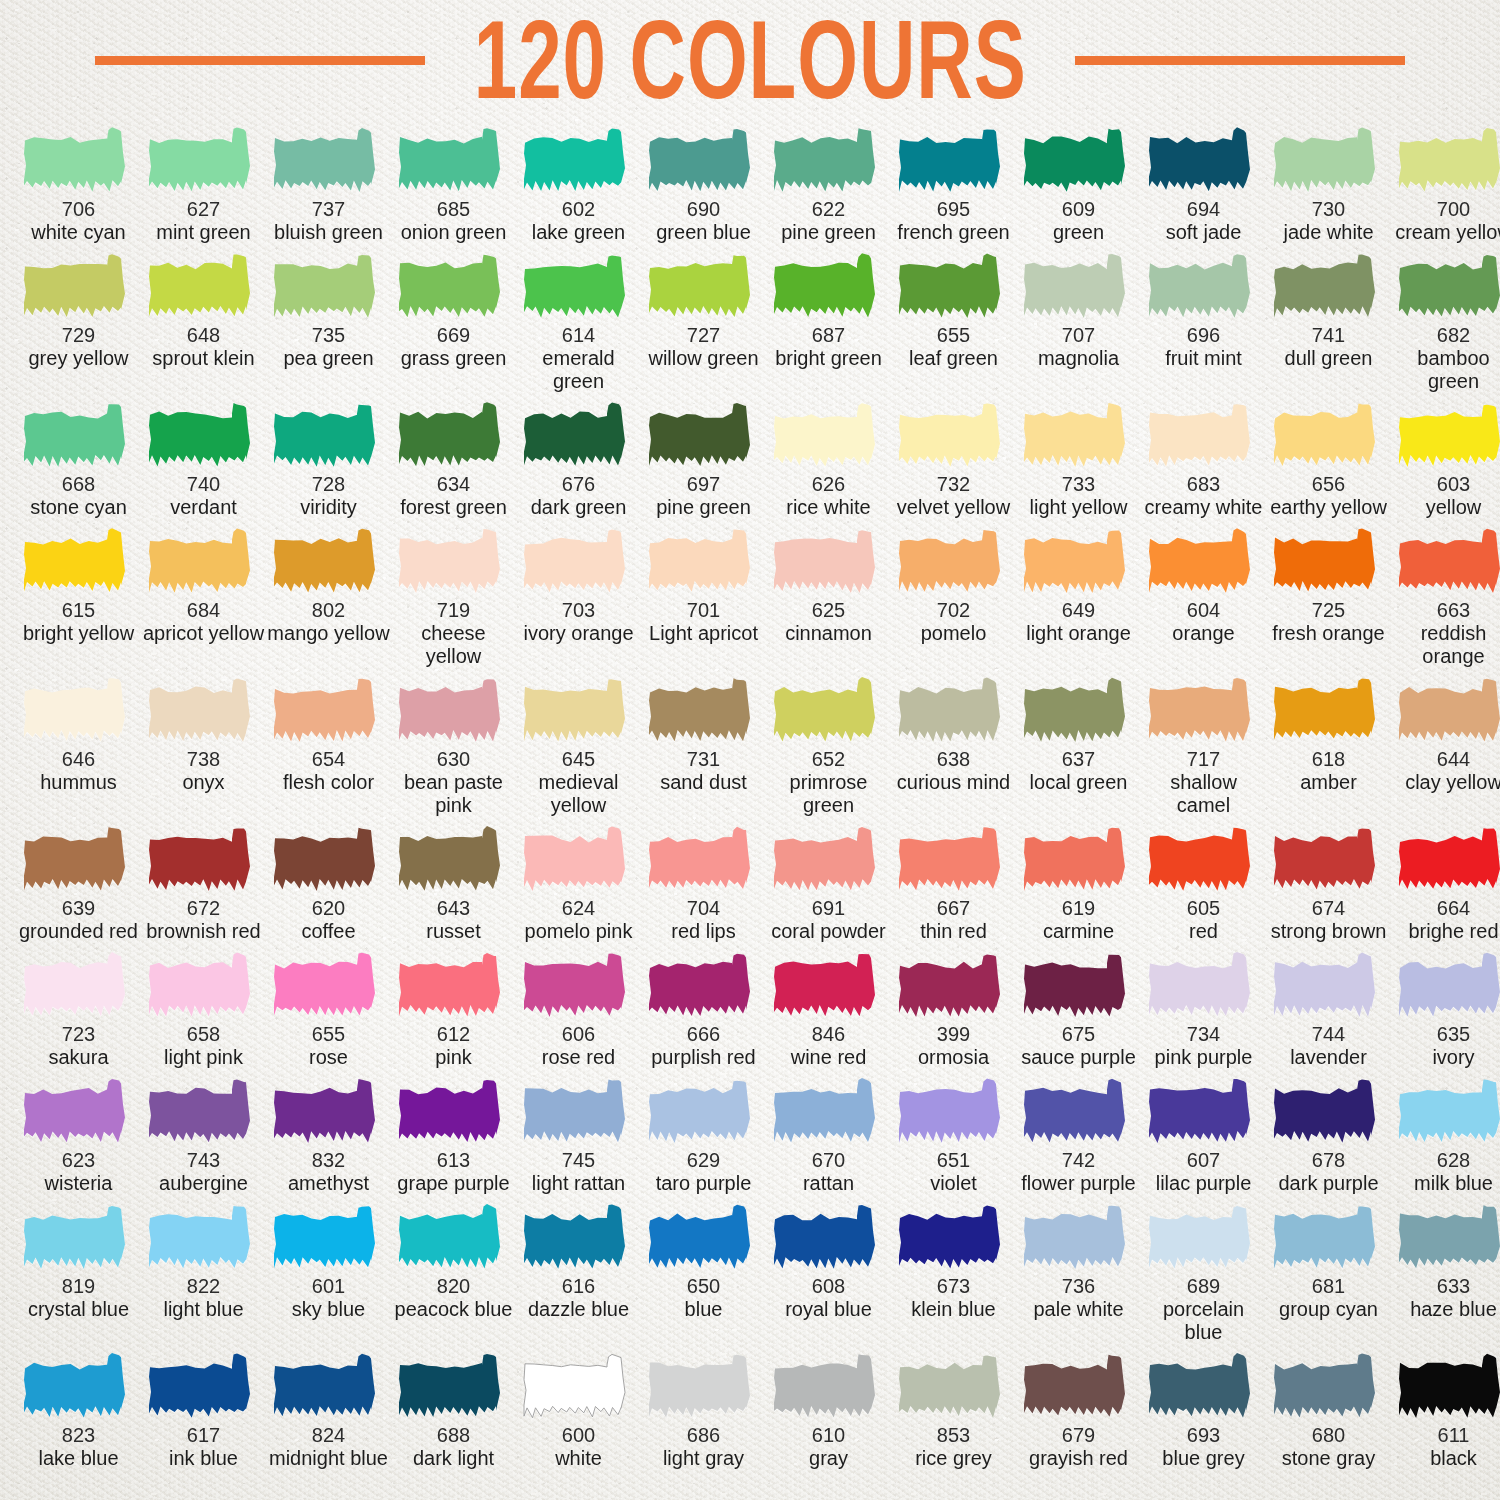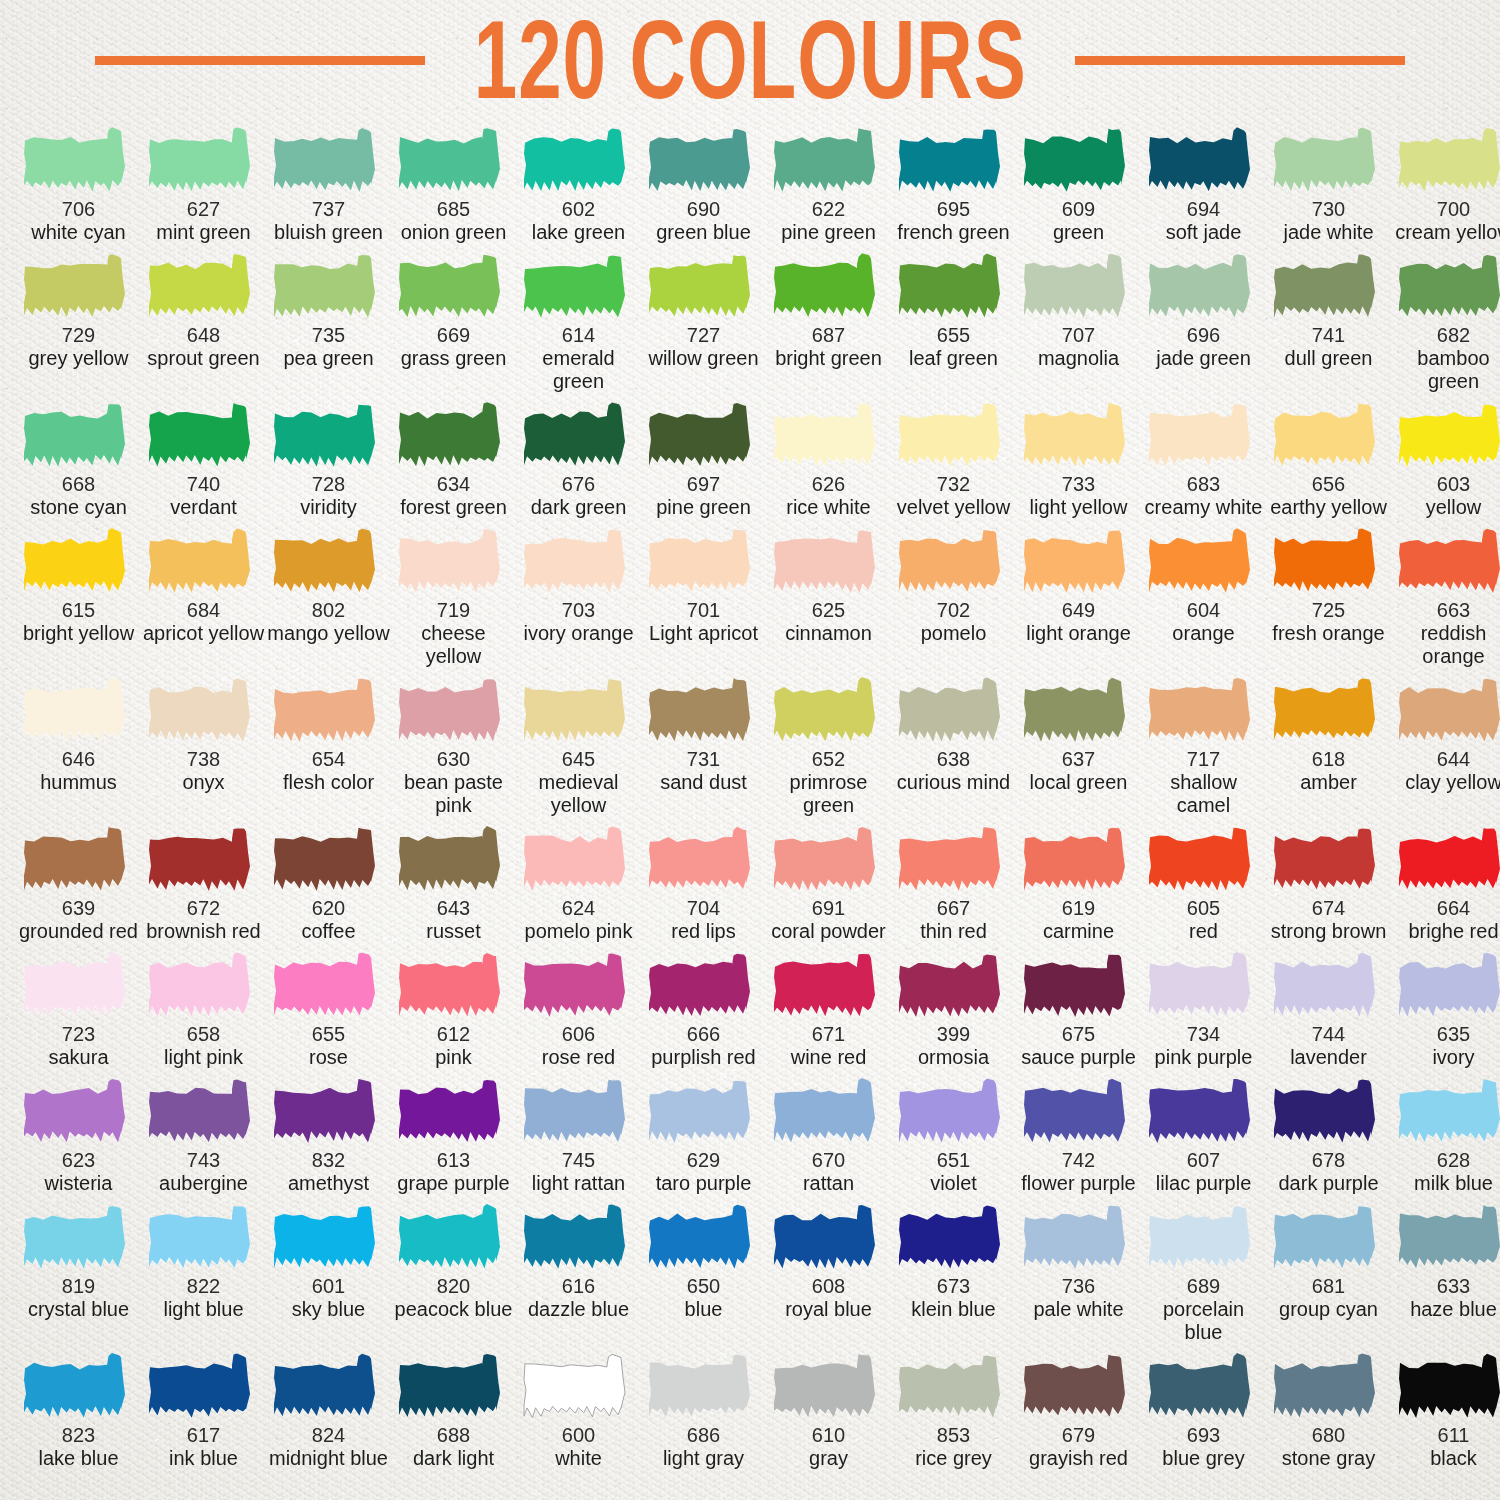--- a/index.html
+++ b/index.html
@@ -213,21 +213,21 @@
       <div class="code">729</div>
       <div class="cname">grey yellow</div>
     </div>
     <div class="cell">
       <div class="swatch-wrap">
         <svg viewBox="0 0 116 68">
           <path d="M 4.0,13.5 L 13.1,13.7 L 22.2,10.8 L 31.3,15.7 L 40.4,12.8 L 49.6,17.2 L 58.7,11.1 L 67.8,10.7 L 76.9,11.7 L 86.0,16.6 L 86.0,14.0 L 87.5,2.4 L 91.0,2.5 L 98.0,4.2 L 100.0,5.4 L 102.0,25.7 L 104.0,41.2 L 100.0,58.5 L 100.0,54.1 L 97.0,62.4 L 91.5,55.3 L 88.5,64.3 L 82.9,55.8 L 79.9,61.9 L 74.4,54.0 L 71.4,59.2 L 65.8,54.6 L 62.8,60.4 L 57.3,54.7 L 54.3,60.5 L 48.7,56.2 L 45.7,63.0 L 40.2,56.6 L 37.2,59.4 L 31.6,55.5 L 28.6,62.9 L 23.1,55.7 L 20.1,62.0 L 14.5,56.2 L 11.5,63.9 L 6.0,56.3 L 3.0,64.5 L 3.0,53.4 L 5.0,41.8 L 3.0,24.6 Z" fill="#c4d945"></path>
         </svg>
       </div>
       <div class="code">648</div>
-      <div class="cname">sprout green</div>
+      <div class="cname">sprout klein</div>
     </div>
     <div class="cell">
       <div class="swatch-wrap">
         <svg viewBox="0 0 116 68">
           <path d="M 4.0,12.3 L 13.1,12.3 L 22.2,12.3 L 31.3,15.3 L 40.4,13.2 L 49.6,13.9 L 58.7,17.1 L 67.8,16.3 L 76.9,11.6 L 86.0,13.7 L 86.0,14.0 L 87.5,4.1 L 91.0,2.9 L 98.0,3.6 L 100.0,6.0 L 102.0,27.5 L 104.0,40.6 L 100.0,59.0 L 100.0,55.9 L 97.0,65.8 L 91.5,55.8 L 88.5,61.0 L 82.9,54.5 L 79.9,64.2 L 74.4,54.8 L 71.4,60.3 L 65.8,56.5 L 62.8,59.2 L 57.3,55.3 L 54.3,60.8 L 48.7,56.8 L 45.7,61.0 L 40.2,55.4 L 37.2,61.9 L 31.6,54.6 L 28.6,65.1 L 23.1,56.7 L 20.1,63.2 L 14.5,56.6 L 11.5,64.6 L 6.0,56.7 L 3.0,65.4 L 3.0,52.1 L 5.0,39.9 L 3.0,25.6 Z" fill="#a5cd79"></path>
         </svg>
       </div>
       <div class="code">735</div>
       <div class="cname">pea green</div>
     </div>
@@ -285,21 +285,21 @@
       <div class="code">707</div>
       <div class="cname">magnolia</div>
     </div>
     <div class="cell">
       <div class="swatch-wrap">
         <svg viewBox="0 0 116 68">
           <path d="M 4.0,11.3 L 13.1,16.3 L 22.2,15.8 L 31.3,12.7 L 40.4,16.3 L 49.6,11.8 L 58.7,17.4 L 67.8,13.7 L 76.9,10.7 L 86.0,14.3 L 86.0,12.2 L 87.5,4.1 L 91.0,2.2 L 98.0,3.4 L 100.0,6.3 L 102.0,27.9 L 104.0,40.6 L 100.0,56.7 L 100.0,56.1 L 97.0,61.6 L 91.5,56.7 L 88.5,65.7 L 82.9,54.9 L 79.9,59.4 L 74.4,54.6 L 71.4,61.2 L 65.8,54.4 L 62.8,64.8 L 57.3,56.6 L 54.3,62.8 L 48.7,54.8 L 45.7,61.5 L 40.2,56.1 L 37.2,65.3 L 31.6,54.6 L 28.6,59.2 L 23.1,54.6 L 20.1,64.8 L 14.5,56.8 L 11.5,62.7 L 6.0,56.0 L 3.0,64.8 L 3.0,51.3 L 5.0,38.3 L 3.0,24.6 Z" fill="#a5c6a8"></path>
         </svg>
       </div>
       <div class="code">696</div>
-      <div class="cname">jade green</div>
+      <div class="cname">fruit mint</div>
     </div>
     <div class="cell">
       <div class="swatch-wrap">
         <svg viewBox="0 0 116 68">
           <path d="M 4.0,17.2 L 13.1,14.8 L 22.2,17.3 L 31.3,12.3 L 40.4,16.8 L 49.6,15.5 L 58.7,16.4 L 67.8,12.3 L 76.9,10.6 L 86.0,11.4 L 86.0,12.2 L 87.5,2.8 L 91.0,2.5 L 98.0,4.8 L 100.0,6.9 L 102.0,25.7 L 104.0,40.0 L 100.0,57.2 L 100.0,54.8 L 97.0,65.0 L 91.5,54.2 L 88.5,62.4 L 82.9,56.6 L 79.9,61.7 L 74.4,55.4 L 71.4,62.3 L 65.8,56.2 L 62.8,63.6 L 57.3,54.2 L 54.3,63.1 L 48.7,55.3 L 45.7,59.5 L 40.2,54.9 L 37.2,60.8 L 31.6,56.8 L 28.6,61.3 L 23.1,55.6 L 20.1,59.0 L 14.5,54.2 L 11.5,63.4 L 6.0,56.3 L 3.0,65.7 L 3.0,50.1 L 5.0,40.4 L 3.0,25.6 Z" fill="#7f9264"></path>
         </svg>
       </div>
       <div class="code">741</div>
       <div class="cname">dull green</div>
     </div>
@@ -797,21 +797,21 @@
       </div>
       <div class="code">666</div>
       <div class="cname">purplish red</div>
     </div>
     <div class="cell">
       <div class="swatch-wrap">
         <svg viewBox="0 0 116 68">
           <path d="M 4.0,15.8 L 13.1,11.7 L 22.2,10.6 L 31.3,12.3 L 40.4,13.6 L 49.6,12.9 L 58.7,11.4 L 67.8,12.2 L 76.9,10.5 L 86.0,16.1 L 86.0,14.0 L 87.5,3.2 L 91.0,3.1 L 98.0,3.2 L 100.0,7.0 L 102.0,25.0 L 104.0,43.9 L 100.0,56.4 L 100.0,56.5 L 97.0,59.2 L 91.5,54.9 L 88.5,65.2 L 82.9,56.1 L 79.9,65.0 L 74.4,56.5 L 71.4,61.9 L 65.8,54.8 L 62.8,59.5 L 57.3,55.7 L 54.3,65.3 L 48.7,54.1 L 45.7,62.9 L 40.2,54.6 L 37.2,60.1 L 31.6,56.5 L 28.6,63.2 L 23.1,56.4 L 20.1,64.7 L 14.5,55.5 L 11.5,62.1 L 6.0,56.7 L 3.0,61.0 L 3.0,51.8 L 5.0,40.0 L 3.0,25.7 Z" fill="#d22154"></path>
         </svg>
       </div>
-      <div class="code">671</div>
+      <div class="code">846</div>
       <div class="cname">wine red</div>
     </div>
     <div class="cell">
       <div class="swatch-wrap">
         <svg viewBox="0 0 116 68">
           <path d="M 4.0,14.7 L 13.1,17.2 L 22.2,12.1 L 31.3,11.9 L 40.4,14.0 L 49.6,16.6 L 58.7,17.4 L 67.8,10.8 L 76.9,17.4 L 86.0,13.2 L 86.0,12.0 L 87.5,5.0 L 91.0,3.4 L 98.0,4.6 L 100.0,5.6 L 102.0,26.7 L 104.0,43.3 L 100.0,56.9 L 100.0,55.2 L 97.0,62.6 L 91.5,55.4 L 88.5,61.9 L 82.9,54.9 L 79.9,60.3 L 74.4,54.3 L 71.4,63.0 L 65.8,56.6 L 62.8,65.4 L 57.3,56.3 L 54.3,65.6 L 48.7,54.7 L 45.7,61.0 L 40.2,56.5 L 37.2,62.5 L 31.6,55.7 L 28.6,65.4 L 23.1,54.4 L 20.1,65.9 L 14.5,55.9 L 11.5,62.8 L 6.0,54.0 L 3.0,62.0 L 3.0,50.5 L 5.0,38.1 L 3.0,26.7 Z" fill="#9b2855"></path>
         </svg>
       </div>
       <div class="code">399</div>
       <div class="cname">ormosia</div>

